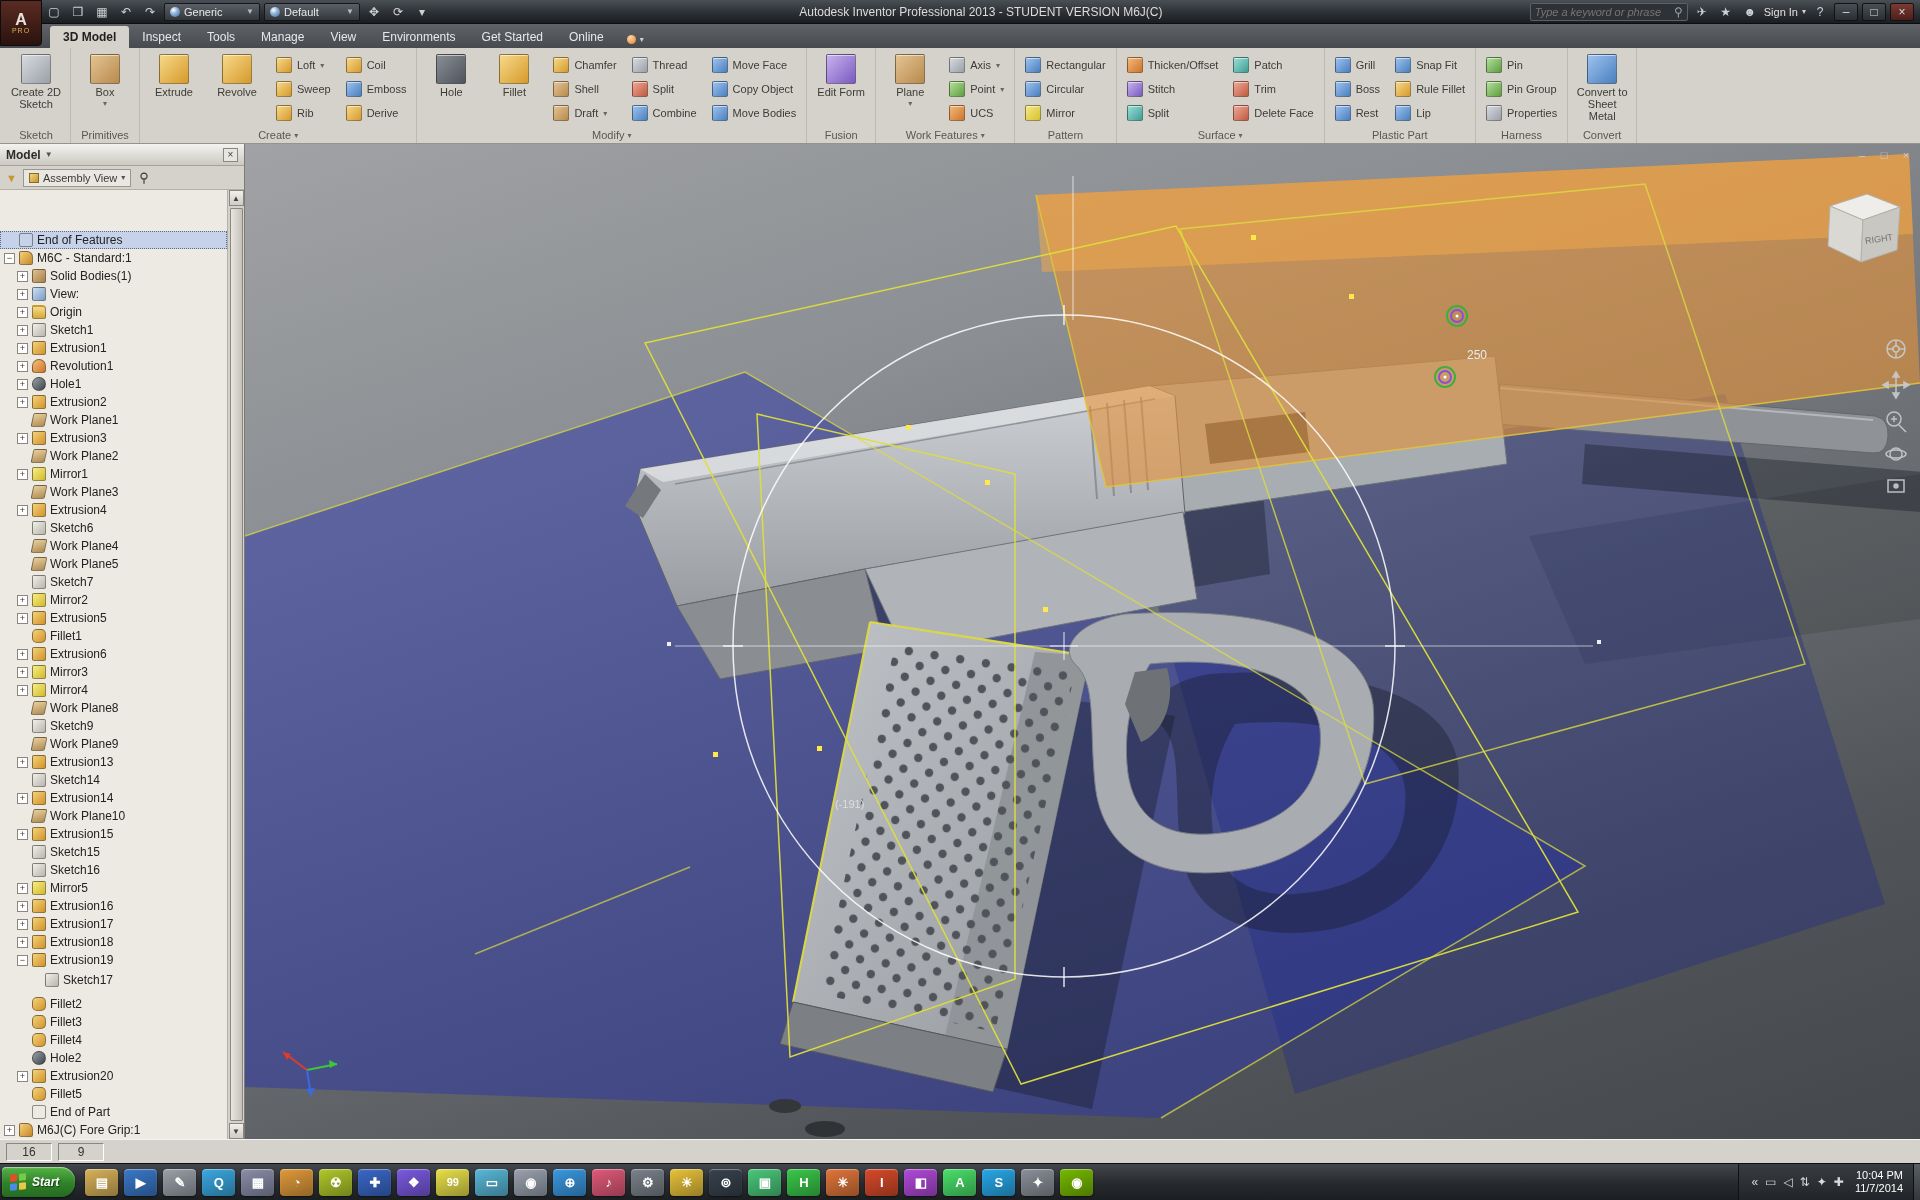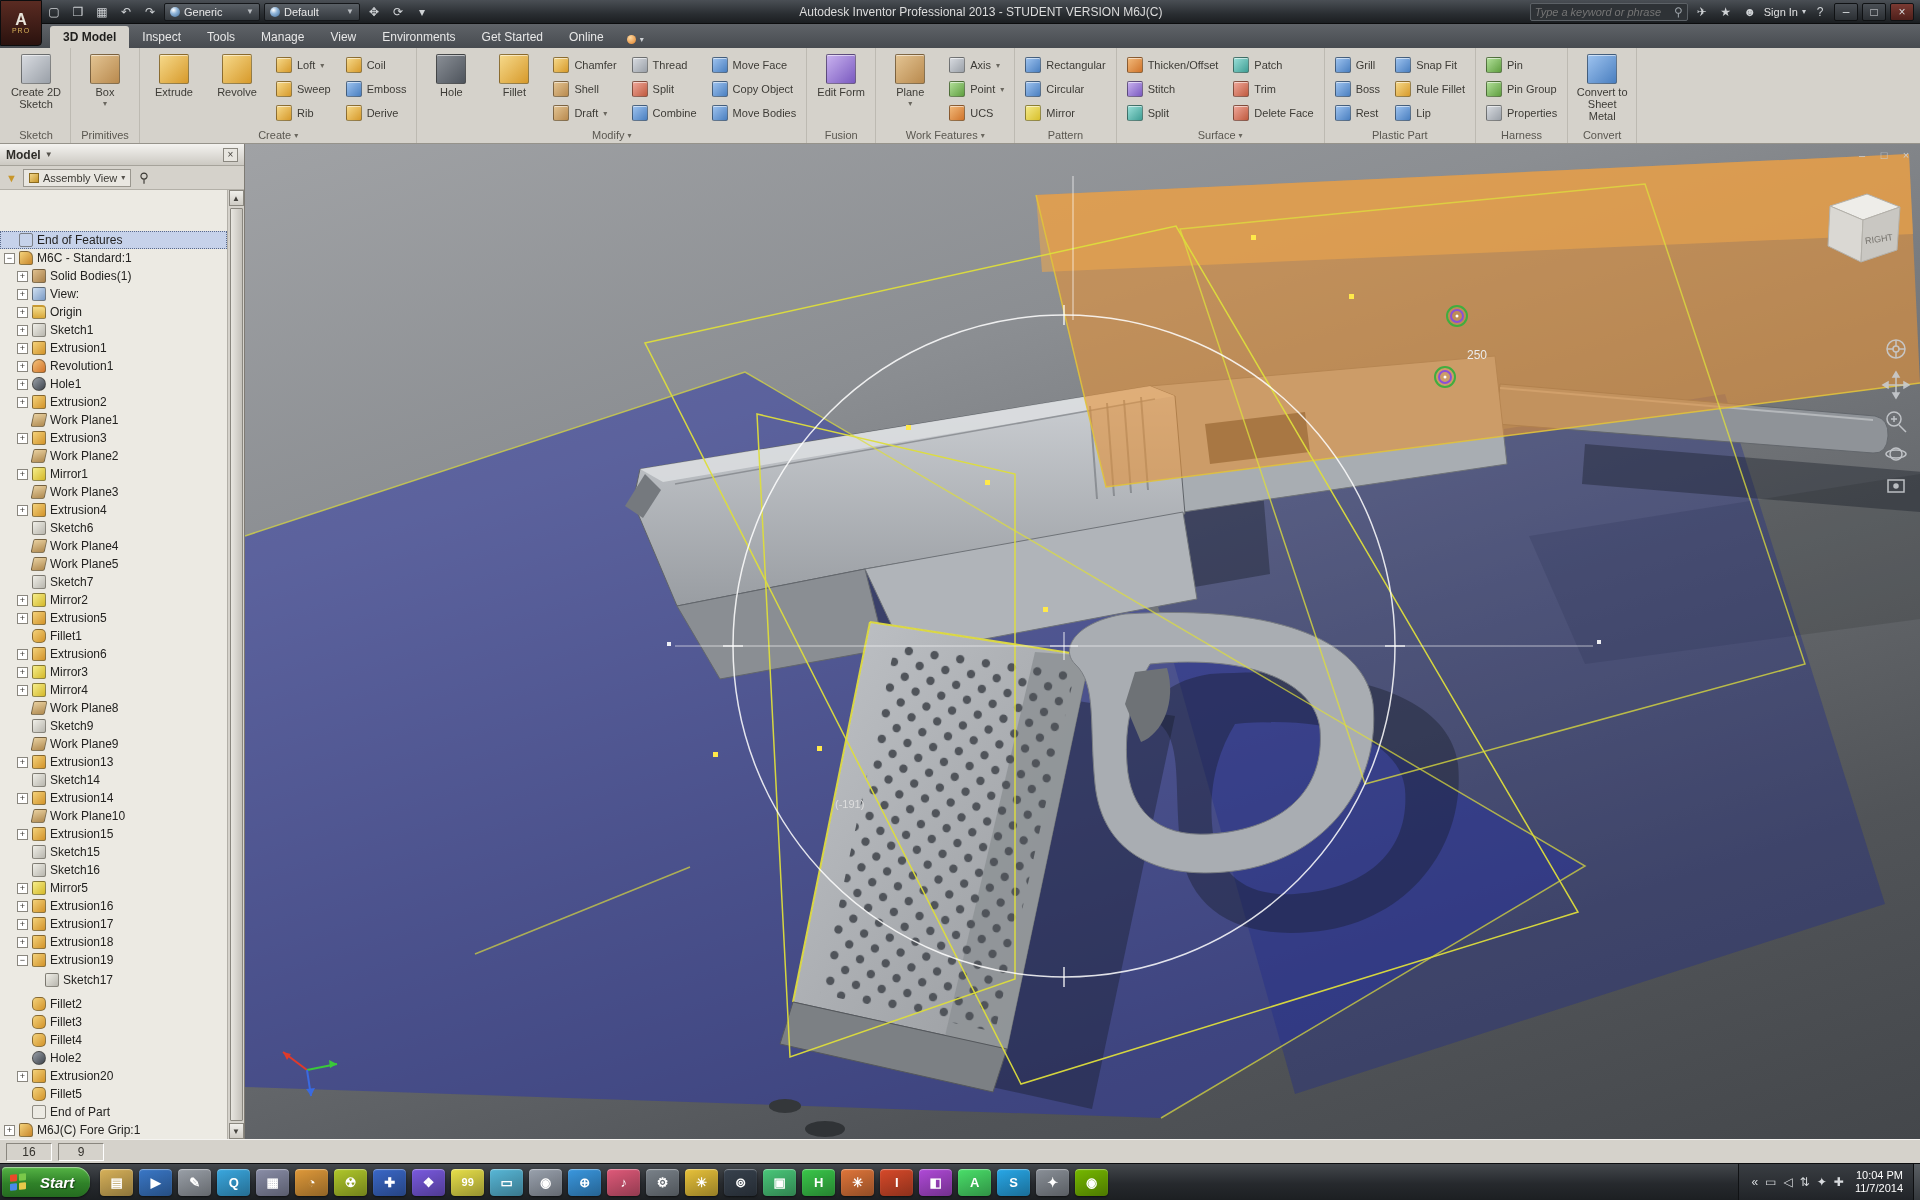--- a/index.html
+++ b/index.html
@@ -127,22 +127,22 @@
   .sb-msg{flex:1;height:18px;display:flex;align-items:center;padding:0 6px;
     border:1px solid;border-color:#8a877f #fff #fff #8a877f;background:#d5d2cb;white-space:nowrap;overflow:hidden}
   .sb-cell{width:46px;height:18px;display:flex;align-items:center;justify-content:center;
     border:1px solid;border-color:#8a877f #fff #fff #8a877f}
   .sb-end{width:14px}
 
   
   .taskbar{position:absolute;left:0;top:1163px;width:1920px;height:37px;
     background:linear-gradient(#43474c,#26292d 55%,#1c1f22);display:flex;align-items:center;border-top:1px solid #0d0e10}
   .start{height:30px;margin:0 4px 0 2px;background:linear-gradient(#55b445,#2f8128 55%,#256b20);
-    border-radius:4px 14px 14px 4px;display:flex;align-items:center;gap:14px;padding:0 16px 0 8px;
-    color:#fff;font-size:15px;font-weight:bold;font-style:italic;
+    border-radius:4px 14px 14px 4px;display:flex;align-items:center;gap:6px;padding:0 16px 0 8px;
+    color:#fff;font-size:12px;font-weight:bold;font-style:italic;
     box-shadow:inset 0 1px 1px rgba(255,255,255,.5),0 1px 2px rgba(0,0,0,.6);text-shadow:1px 1px 1px rgba(0,0,0,.5)}
   .winlogo{width:16px;height:16px;display:grid;grid-template-columns:7px 7px;grid-template-rows:7px 7px;gap:2px;transform:skewY(-6deg)}
   .winlogo i{border-radius:1px}
   .winlogo i:nth-child(1){background:#e84a2a}.winlogo i:nth-child(2){background:#7ac84a}
   .winlogo i:nth-child(3){background:#4a8ae8}.winlogo i:nth-child(4){background:#e8c84a}
   .tb-icons{display:flex;align-items:center;gap:6px;padding:0 6px}
   .tb-app{width:33px;height:27px;border-radius:4px;display:flex;align-items:center;justify-content:center;
     color:#fff;font-size:13px;font-weight:bold;
     box-shadow:inset 0 1px 1px rgba(255,255,255,.4),0 1px 2px rgba(0,0,0,.55)}
   .tray{margin-left:auto;height:37px;display:flex;align-items:center;gap:7px;padding:0 10px 0 12px;

